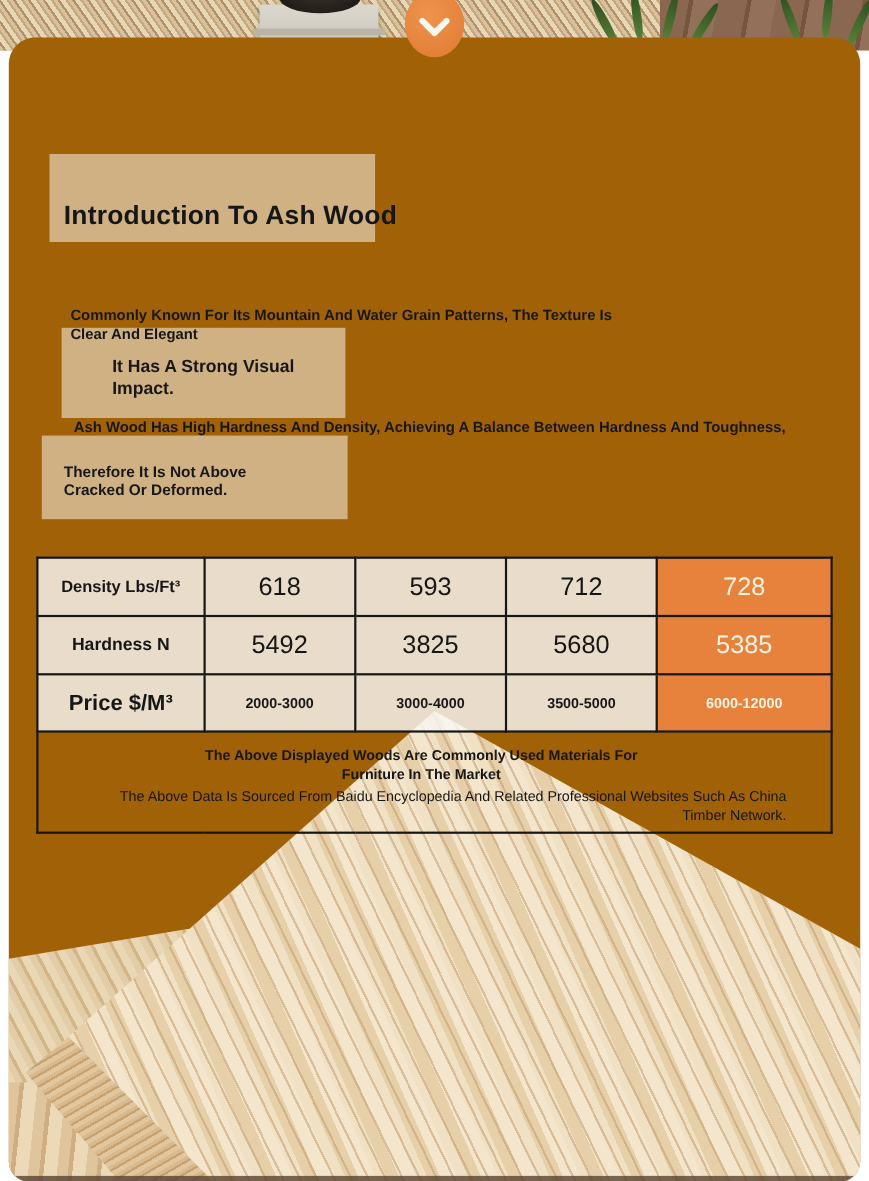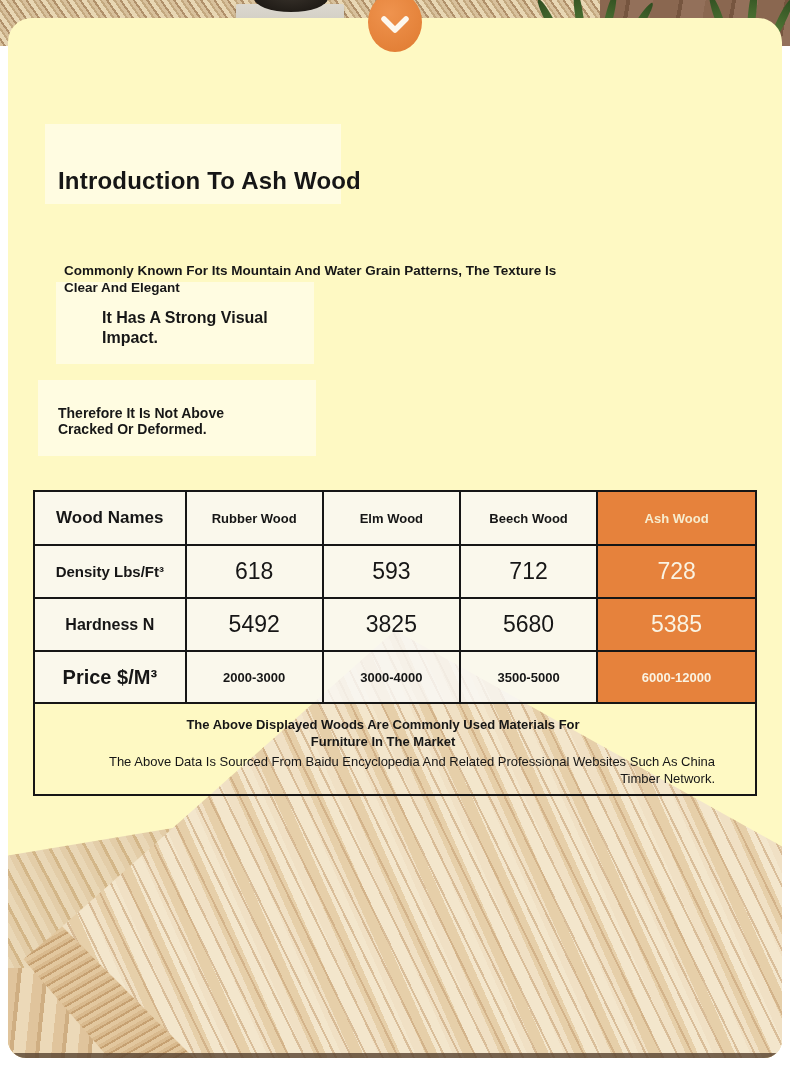--- a/index.html
+++ b/index.html
@@ -19,21 +19,21 @@
   .leaf{position:absolute;width:8px;height:46px;border-radius:50% 50% 40% 40%;
        background:linear-gradient(#2f4d20,#58813a);transform-origin:bottom center;}
 
   
   .chevron-btn{position:absolute;left:368px;top:-8px;width:54px;height:60px;border-radius:50%;
        background:radial-gradient(circle at 40% 35%,#ef934e,#df7a30);z-index:6;border:none;
        display:flex;align-items:center;justify-content:center;cursor:pointer;}
   .chevron-btn svg{margin-top:10px;}
 
   
-  .card{position:absolute;left:8px;top:18px;width:774px;height:1040px;background:#fef9c3;
+  .card{position:absolute;left:8px;top:34px;width:774px;height:1040px;background:#a16207;
         border-radius:24px 24px 18px 18px;overflow:hidden;z-index:2;}
 
   .ghostbox{position:absolute;background:rgba(255,255,255,0.5);z-index:1;}
 
   .title{position:absolute;left:50px;top:133px;font-size:24px;font-weight:800;letter-spacing:.2px;z-index:2;}
 
   .para{position:absolute;font-weight:700;color:#171717;z-index:2;}
   .p-small{font-size:13.5px;line-height:17px;}
   .p-large{font-size:16px;line-height:20px;margin-left:44px;}
 
@@ -106,39 +106,33 @@
   <div class="card">
 
     <div class="ghostbox" style="left:37px;top:106px;width:296px;height:80px;"></div>
     <div class="ghostbox" style="left:48px;top:264px;width:258px;height:82px;"></div>
     <div class="ghostbox" style="left:30px;top:362px;width:278px;height:76px;"></div>
 
     <h1 class="title">Introduction To Ash Wood</h1>
 
     <p class="para p-small" style="left:56px;top:230px;width:525px;">Commonly Known For Its Mountain And Water Grain Patterns, The Texture Is Clear And Elegant</p>
     <p class="para p-large" style="left:50px;top:274px;width:188px;">It Has A Strong Visual Impact.</p>
+    <p class="para p-small" style="left:59px;top:332px;width:690px;">Ash Wood Has High Hardness And Density, Achieving A Balance Between Hardness And Toughness,</p>
     <p class="para p-small" style="left:50px;top:373px;width:185px;font-size:14px;line-height:16px;">Therefore It Is Not Above Cracked Or Deformed.</p>
 
     <div class="wood-photo">
       <div class="plank plank-under-left"></div>
       <div class="plank plank-bottom"></div>
       <div class="plank slab-top"></div>
       <div class="plank slab-front"></div>
       <div class="photo-bottom-bar"></div>
     </div>
 
     <table class="compare">
       <tbody>
-          <tr class="hdr">
-        <td class="c0">Wood Names</td>
-        <td class="c1">Rubber Wood</td>
-        <td class="c2">Elm Wood</td>
-        <td class="c3">Beech Wood</td>
-        <td class="c4 hl">Ash Wood</td>
-      </tr>
       <tr class="vals r-dens">
         <td class="c0">Density Lbs/Ft³</td>
         <td class="c1">618</td>
         <td class="c2">593</td>
         <td class="c3">712</td>
         <td class="c4 hl">728</td>
       </tr>
       <tr class="vals r-hard">
         <td class="c0">Hardness N</td>
         <td class="c1">5492</td>

